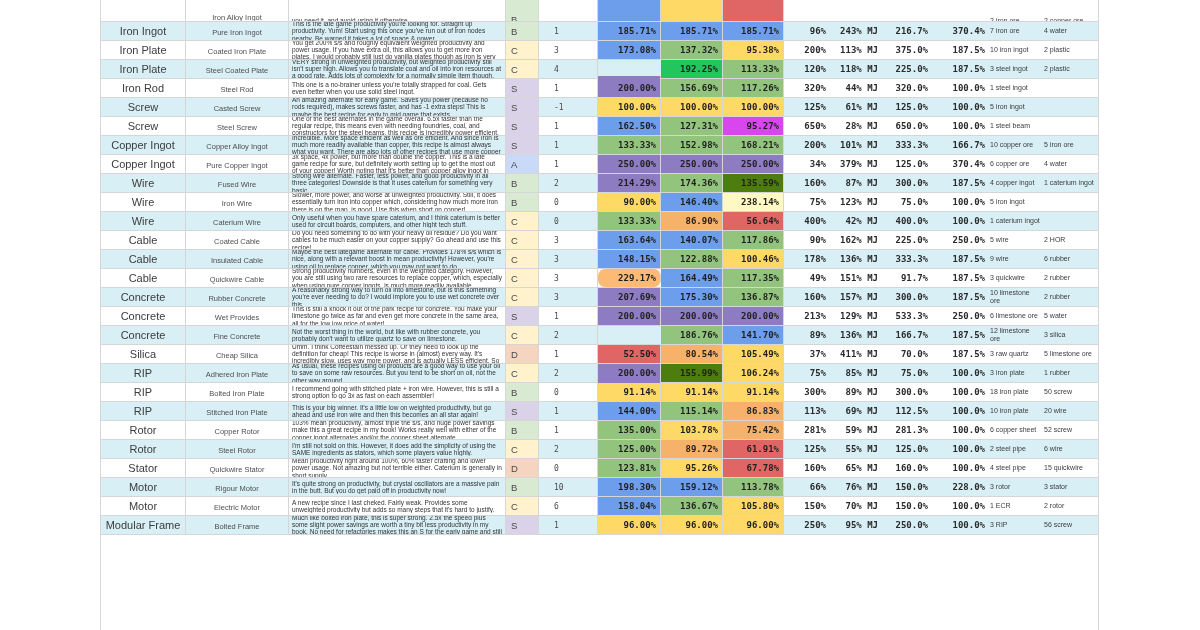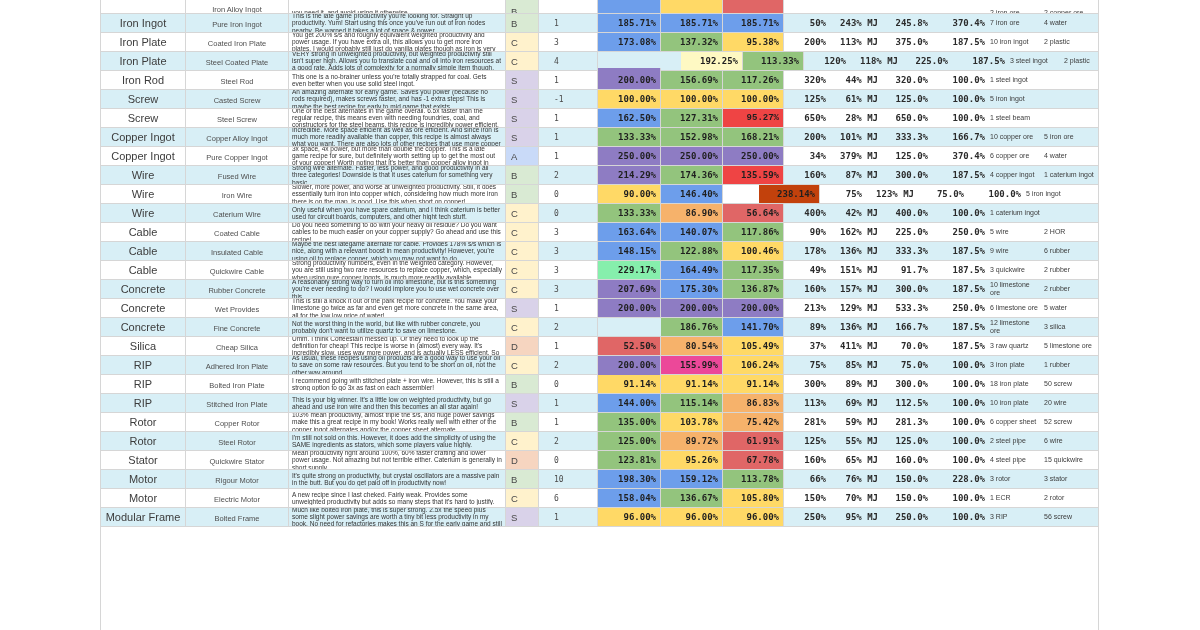--- a/index.html
+++ b/index.html
@@ -7,21 +7,21 @@
     --stripe:#d9effixed;
   }
   *{box-sizing:border-box;margin:0;padding:0;}
   html,body{width:1200px;height:630px;}
   body{background:#ffffff;font-family:"Liberation Sans",sans-serif;overflow:hidden;}
   .canvas{position:relative;width:1200px;height:630px;background:#ffffff;overflow:hidden;}
   .sheet{position:absolute;left:100px;top:0;width:999px;height:630px;overflow:hidden;
          border-left:1px solid var(--grid);border-right:1px solid var(--grid);}
   .row{display:flex;width:999px;height:19px;border-bottom:1px solid var(--grid);background:#ffffff;}
   .row.alt{background:#d8eff6;}
-  .row.partial{height:14px;overflow:hidden;}
+  .row.partial{height:22px;overflow:hidden;}
   .cell{display:flex;align-items:center;height:100%;overflow:hidden;flex:0 0 auto;}
   .b-r{border-right:1px solid var(--grid);}
   
   .c-item{width:85px;justify-content:center;font-size:11px;color:#3c3c3c;}
   .c-recipe{width:103px;justify-content:center;align-items:flex-end;padding-bottom:3px;
             font-size:7.5px;color:#4f4f4f;text-align:center;line-height:8px;}
   .c-desc{width:217px;padding:1px 3px;font-size:6.5px;line-height:7.4px;color:#333;text-align:left;}
   .c-grade{width:33px;padding-left:5px;font-size:9.5px;color:#4a4a4a;}
   .c-num{width:59px;padding-left:15px;font-family:"DejaVu Sans Mono",monospace;font-size:8px;color:#4a4a4a;}
   .c-p{justify-content:flex-end;padding-right:4px;font-family:"DejaVu Sans Mono",monospace;
@@ -108,27 +108,27 @@
     <div class="cell c-p c-p1 b-r" style="background: rgb(109, 158, 235);">
             <span>185.71%</span>
           </div>
     <div class="cell c-p c-p2 b-r" style="background: rgb(109, 158, 235);">
             <span>185.71%</span>
           </div>
     <div class="cell c-p c-p3 b-r" style="background: rgb(109, 158, 235);">
             <span>185.71%</span>
           </div>
     <div class="cell c-pct4">
-            <span>50%</span>
+            <span>96%</span>
           </div>
     <div class="cell c-mj">
             <span>243% MJ</span>
           </div>
     <div class="cell c-pa">
-            <span>245.8%</span>
+            <span>216.7%</span>
           </div>
     <div class="cell c-pb">
             <span>370.4%</span>
           </div>
     <div class="cell c-ing1">
             <span>7 iron ore</span>
           </div>
     <div class="cell c-ing2">
             <span>4 water</span>
           </div>
@@ -189,21 +189,21 @@
           </div>
     <div class="cell c-grade b-r" style="background: rgb(255, 242, 204);">
             <span>C</span>
           </div>
     <div class="cell c-num b-r">
             <span>4</span>
           </div>
     <div class="cell c-p c-p1 b-r" style="background: rgb(142, 124, 195); margin-top: 16px;">
             <span>300.00%</span>
           </div>
-    <div class="cell c-p c-p2 b-r" style="background: #fef9c3; margin-left: 20px;">
+    <div class="cell c-p c-p2 b-r" style="background: #22c55e;">
             <span>192.25%</span>
           </div>
     <div class="cell c-p c-p3 b-r" style="background: rgb(147, 196, 125);">
             <span>113.33%</span>
           </div>
     <div class="cell c-pct4">
             <span>120%</span>
           </div>
     <div class="cell c-mj">
             <span>118% MJ</span>
@@ -324,21 +324,21 @@
           </div>
     <div class="cell c-num b-r">
             <span>1</span>
           </div>
     <div class="cell c-p c-p1 b-r" style="background: rgb(109, 158, 235);">
             <span>162.50%</span>
           </div>
     <div class="cell c-p c-p2 b-r" style="background: rgb(147, 196, 125);">
             <span>127.31%</span>
           </div>
-    <div class="cell c-p c-p3 b-r" style="background: #ef4444; font-family: Liberation Mono, monospace;">
+    <div class="cell c-p c-p3 b-r" style="background: #d946ef;">
             <span>95.27%</span>
           </div>
     <div class="cell c-pct4">
             <span>650%</span>
           </div>
     <div class="cell c-mj">
             <span>28% MJ</span>
           </div>
     <div class="cell c-pa">
             <span>650.0%</span>
@@ -456,21 +456,21 @@
           </div>
     <div class="cell c-num b-r">
             <span>2</span>
           </div>
     <div class="cell c-p c-p1 b-r" style="background: rgb(142, 124, 195);">
             <span>214.29%</span>
           </div>
     <div class="cell c-p c-p2 b-r" style="background: rgb(147, 196, 125);">
             <span>174.36%</span>
           </div>
-    <div class="cell c-p c-p3 b-r" style="background: #ef4444;">
+    <div class="cell c-p c-p3 b-r" style="background: #4d7c0f;">
             <span>135.59%</span>
           </div>
     <div class="cell c-pct4">
             <span>160%</span>
           </div>
     <div class="cell c-mj">
             <span>87% MJ</span>
           </div>
     <div class="cell c-pa">
             <span>300.0%</span>
@@ -500,21 +500,21 @@
           </div>
     <div class="cell c-num b-r">
             <span>0</span>
           </div>
     <div class="cell c-p c-p1 b-r" style="background: rgb(255, 217, 102);">
             <span>90.00%</span>
           </div>
     <div class="cell c-p c-p2 b-r" style="background: rgb(109, 158, 235);">
             <span>146.40%</span>
           </div>
-    <div class="cell c-p c-p3 b-r" style="background: #c2410c; margin-left: 36px;">
+    <div class="cell c-p c-p3 b-r" style="background: #fef9c3;">
             <span>238.14%</span>
           </div>
     <div class="cell c-pct4">
             <span>75%</span>
           </div>
     <div class="cell c-mj">
             <span>123% MJ</span>
           </div>
     <div class="cell c-pa">
             <span>75.0%</span>
@@ -670,21 +670,21 @@
           </div>
     <div class="cell c-desc b-r">
             <div class="desc-inner">Strong productivity numbers, even in the weighted category. However, you are still using two rare resources to replace copper, which, especially when using pure copper ingots, is much more readily available.</div>
           </div>
     <div class="cell c-grade b-r" style="background: rgb(255, 242, 204);">
             <span>C</span>
           </div>
     <div class="cell c-num b-r">
             <span>3</span>
           </div>
-    <div class="cell c-p c-p1 b-r" style="background: #86efac;">
+    <div class="cell c-p c-p1 b-r" style="background: #fdba74; border-radius: 7px;">
             <span>229.17%</span>
           </div>
     <div class="cell c-p c-p2 b-r" style="background: rgb(109, 158, 235);">
             <span>164.49%</span>
           </div>
     <div class="cell c-p c-p3 b-r" style="background: rgb(147, 196, 125);">
             <span>117.35%</span>
           </div>
     <div class="cell c-pct4">
             <span>49%</span>
@@ -893,21 +893,21 @@
           </div>
     <div class="cell c-grade b-r" style="background: rgb(255, 242, 204);">
             <span>C</span>
           </div>
     <div class="cell c-num b-r">
             <span>2</span>
           </div>
     <div class="cell c-p c-p1 b-r" style="background: rgb(142, 124, 195);">
             <span>200.00%</span>
           </div>
-    <div class="cell c-p c-p2 b-r" style="background: #ec4899;">
+    <div class="cell c-p c-p2 b-r" style="background: #4d7c0f;">
             <span>155.99%</span>
           </div>
     <div class="cell c-p c-p3 b-r" style="background: rgb(255, 217, 102);">
             <span>106.24%</span>
           </div>
     <div class="cell c-pct4">
             <span>75%</span>
           </div>
     <div class="cell c-mj">
             <span>85% MJ</span>

